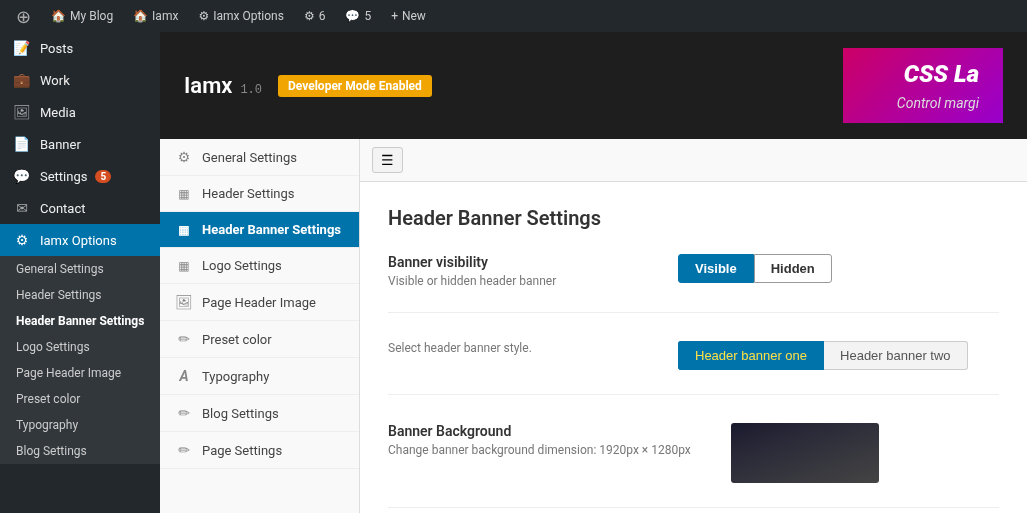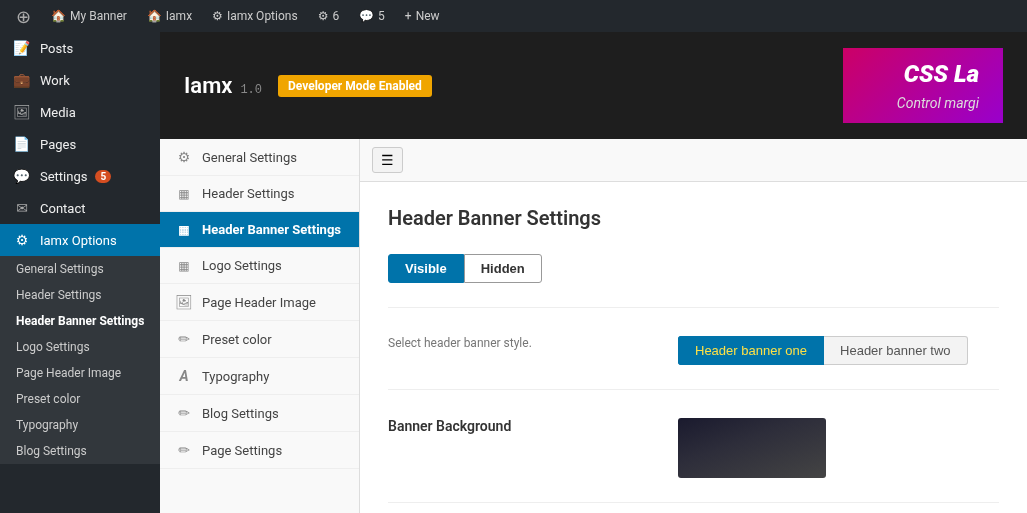--- a/index.html
+++ b/index.html
@@ -285,21 +285,21 @@
   </style>
 </head>
 <body>
 
 <div id="wpadminbar">
   <div class="adminbar-item">
     <span style="font-size:18px; color:#aaa;">⊕</span>
   </div>
   <div class="adminbar-item">
     <span>🏠</span>
-    <span>My Banner</span>
+    <span>My Blog</span>
   </div>
   <div class="adminbar-item">
     <span>🏠</span>
     <span>Iamx</span>
   </div>
   <div class="adminbar-item">
     <span>⚙</span>
     <span>Iamx Options</span>
   </div>
   <div class="adminbar-item">
@@ -326,21 +326,21 @@
     <div class="sidebar-menu-item">
       <span class="menu-icon">💼</span>
       <span>Work</span>
     </div>
     <div class="sidebar-menu-item">
       <span class="menu-icon">🖼</span>
       <span>Media</span>
     </div>
     <div class="sidebar-menu-item">
       <span class="menu-icon">📄</span>
-      <span>Pages</span>
+      <span>Banner</span>
     </div>
     <div class="sidebar-menu-item">
       <span class="menu-icon">💬</span>
       <span>Settings</span>
       <span class="adminbar-badge">5</span>
     </div>
     <div class="sidebar-menu-item">
       <span class="menu-icon">✉</span>
       <span>Contact</span>
     </div>
@@ -416,20 +416,24 @@
 
       <div id="settings-main">
         <div id="settings-toolbar">
           <button class="toolbar-btn">☰</button>
         </div>
         <div id="settings-content">
           <div id="settings-page-title">Header Banner Settings</div>
 
           <div class="setting-section">
             <div class="setting-row">
+              <div class="setting-label-col">
+                <div class="setting-label">Banner visibility</div>
+                <div class="setting-desc">Visible or hidden header banner</div>
+              </div>
               <div class="setting-control-col">
                 <div class="toggle-group">
                   <button class="toggle-btn active-blue">Visible</button>
                   <button class="toggle-btn active-outline">Hidden</button>
                 </div>
               </div>
             </div>
           </div>
 
           <div class="setting-section">
@@ -443,20 +447,21 @@
                   <button class="radio-btn unselected">Header banner two</button>
                 </div>
               </div>
             </div>
           </div>
 
           <div class="setting-section">
             <div class="setting-row">
               <div class="setting-label-col">
                 <div class="setting-label">Banner Background</div>
+                <div class="setting-desc">Change banner background dimension: 1920px × 1280px</div>
               </div>
               <div class="setting-control-col">
                 <div class="banner-preview banner-preview-dark">
                   <div class="banner-preview-inner" style="background: linear-gradient(160deg, #1a1a2e 0%, #2d2d3a 40%, #444 100%);"></div>
                 </div>
               </div>
             </div>
           </div>
 
         </div>

